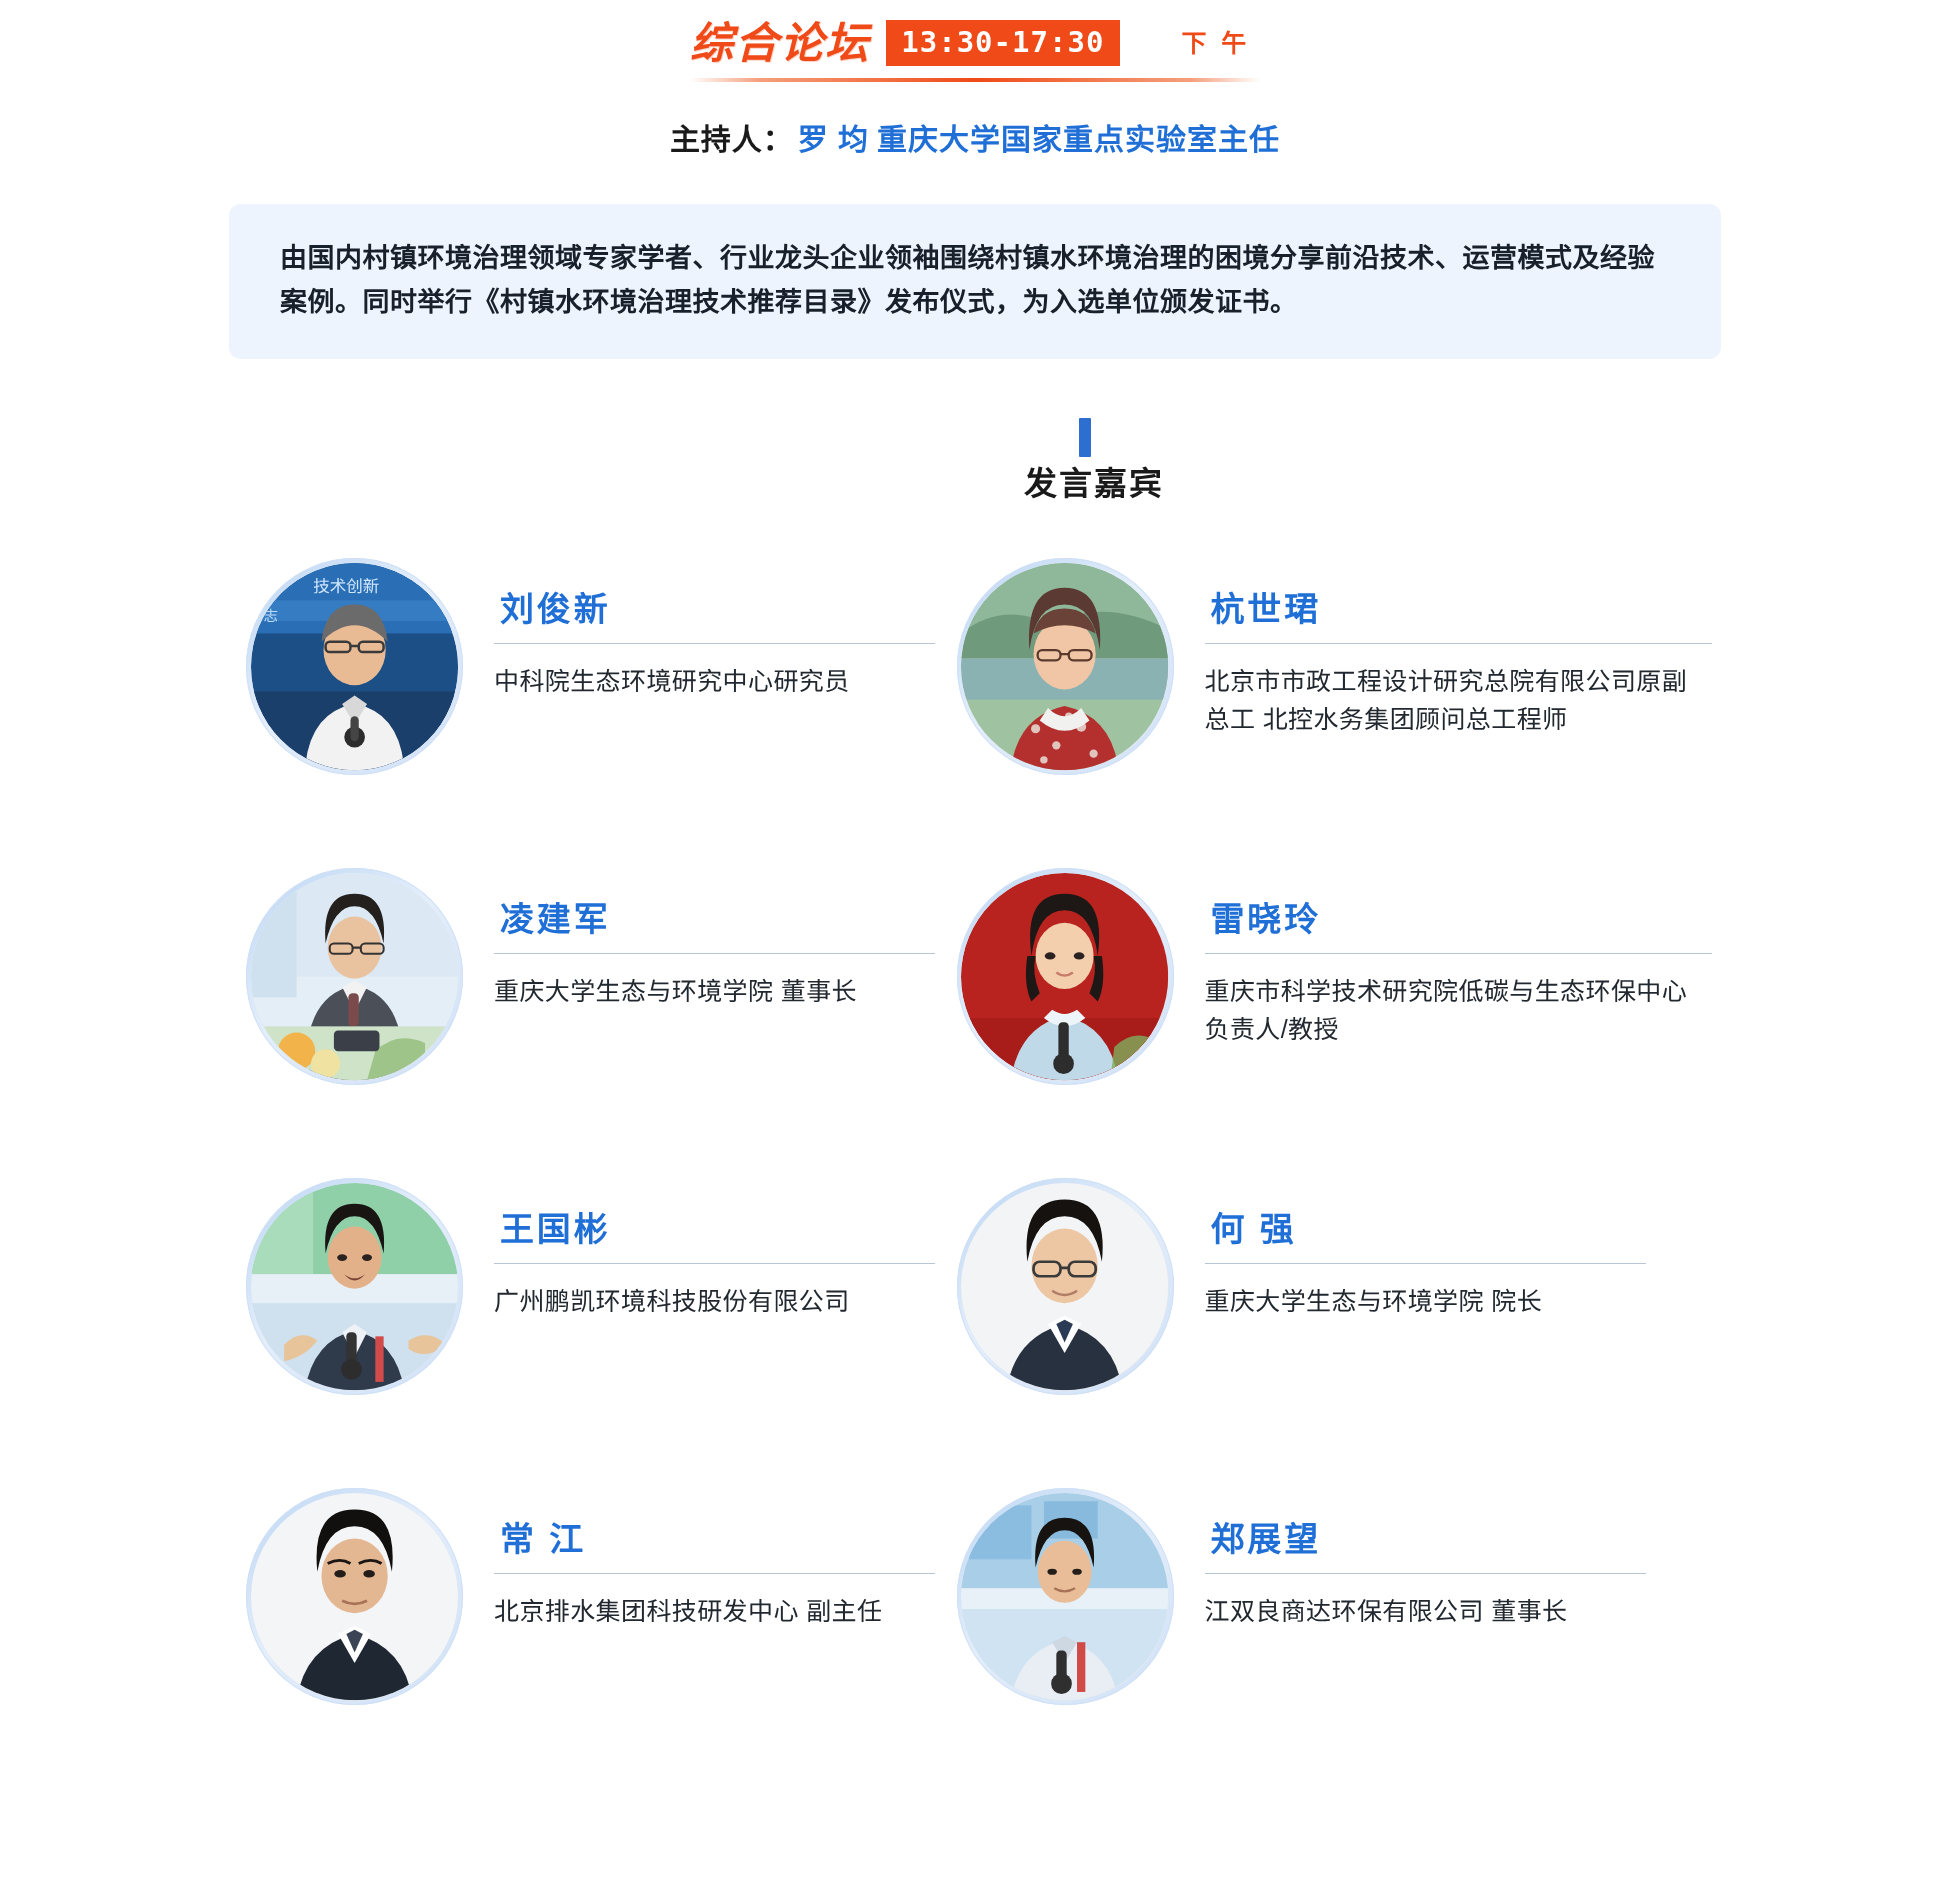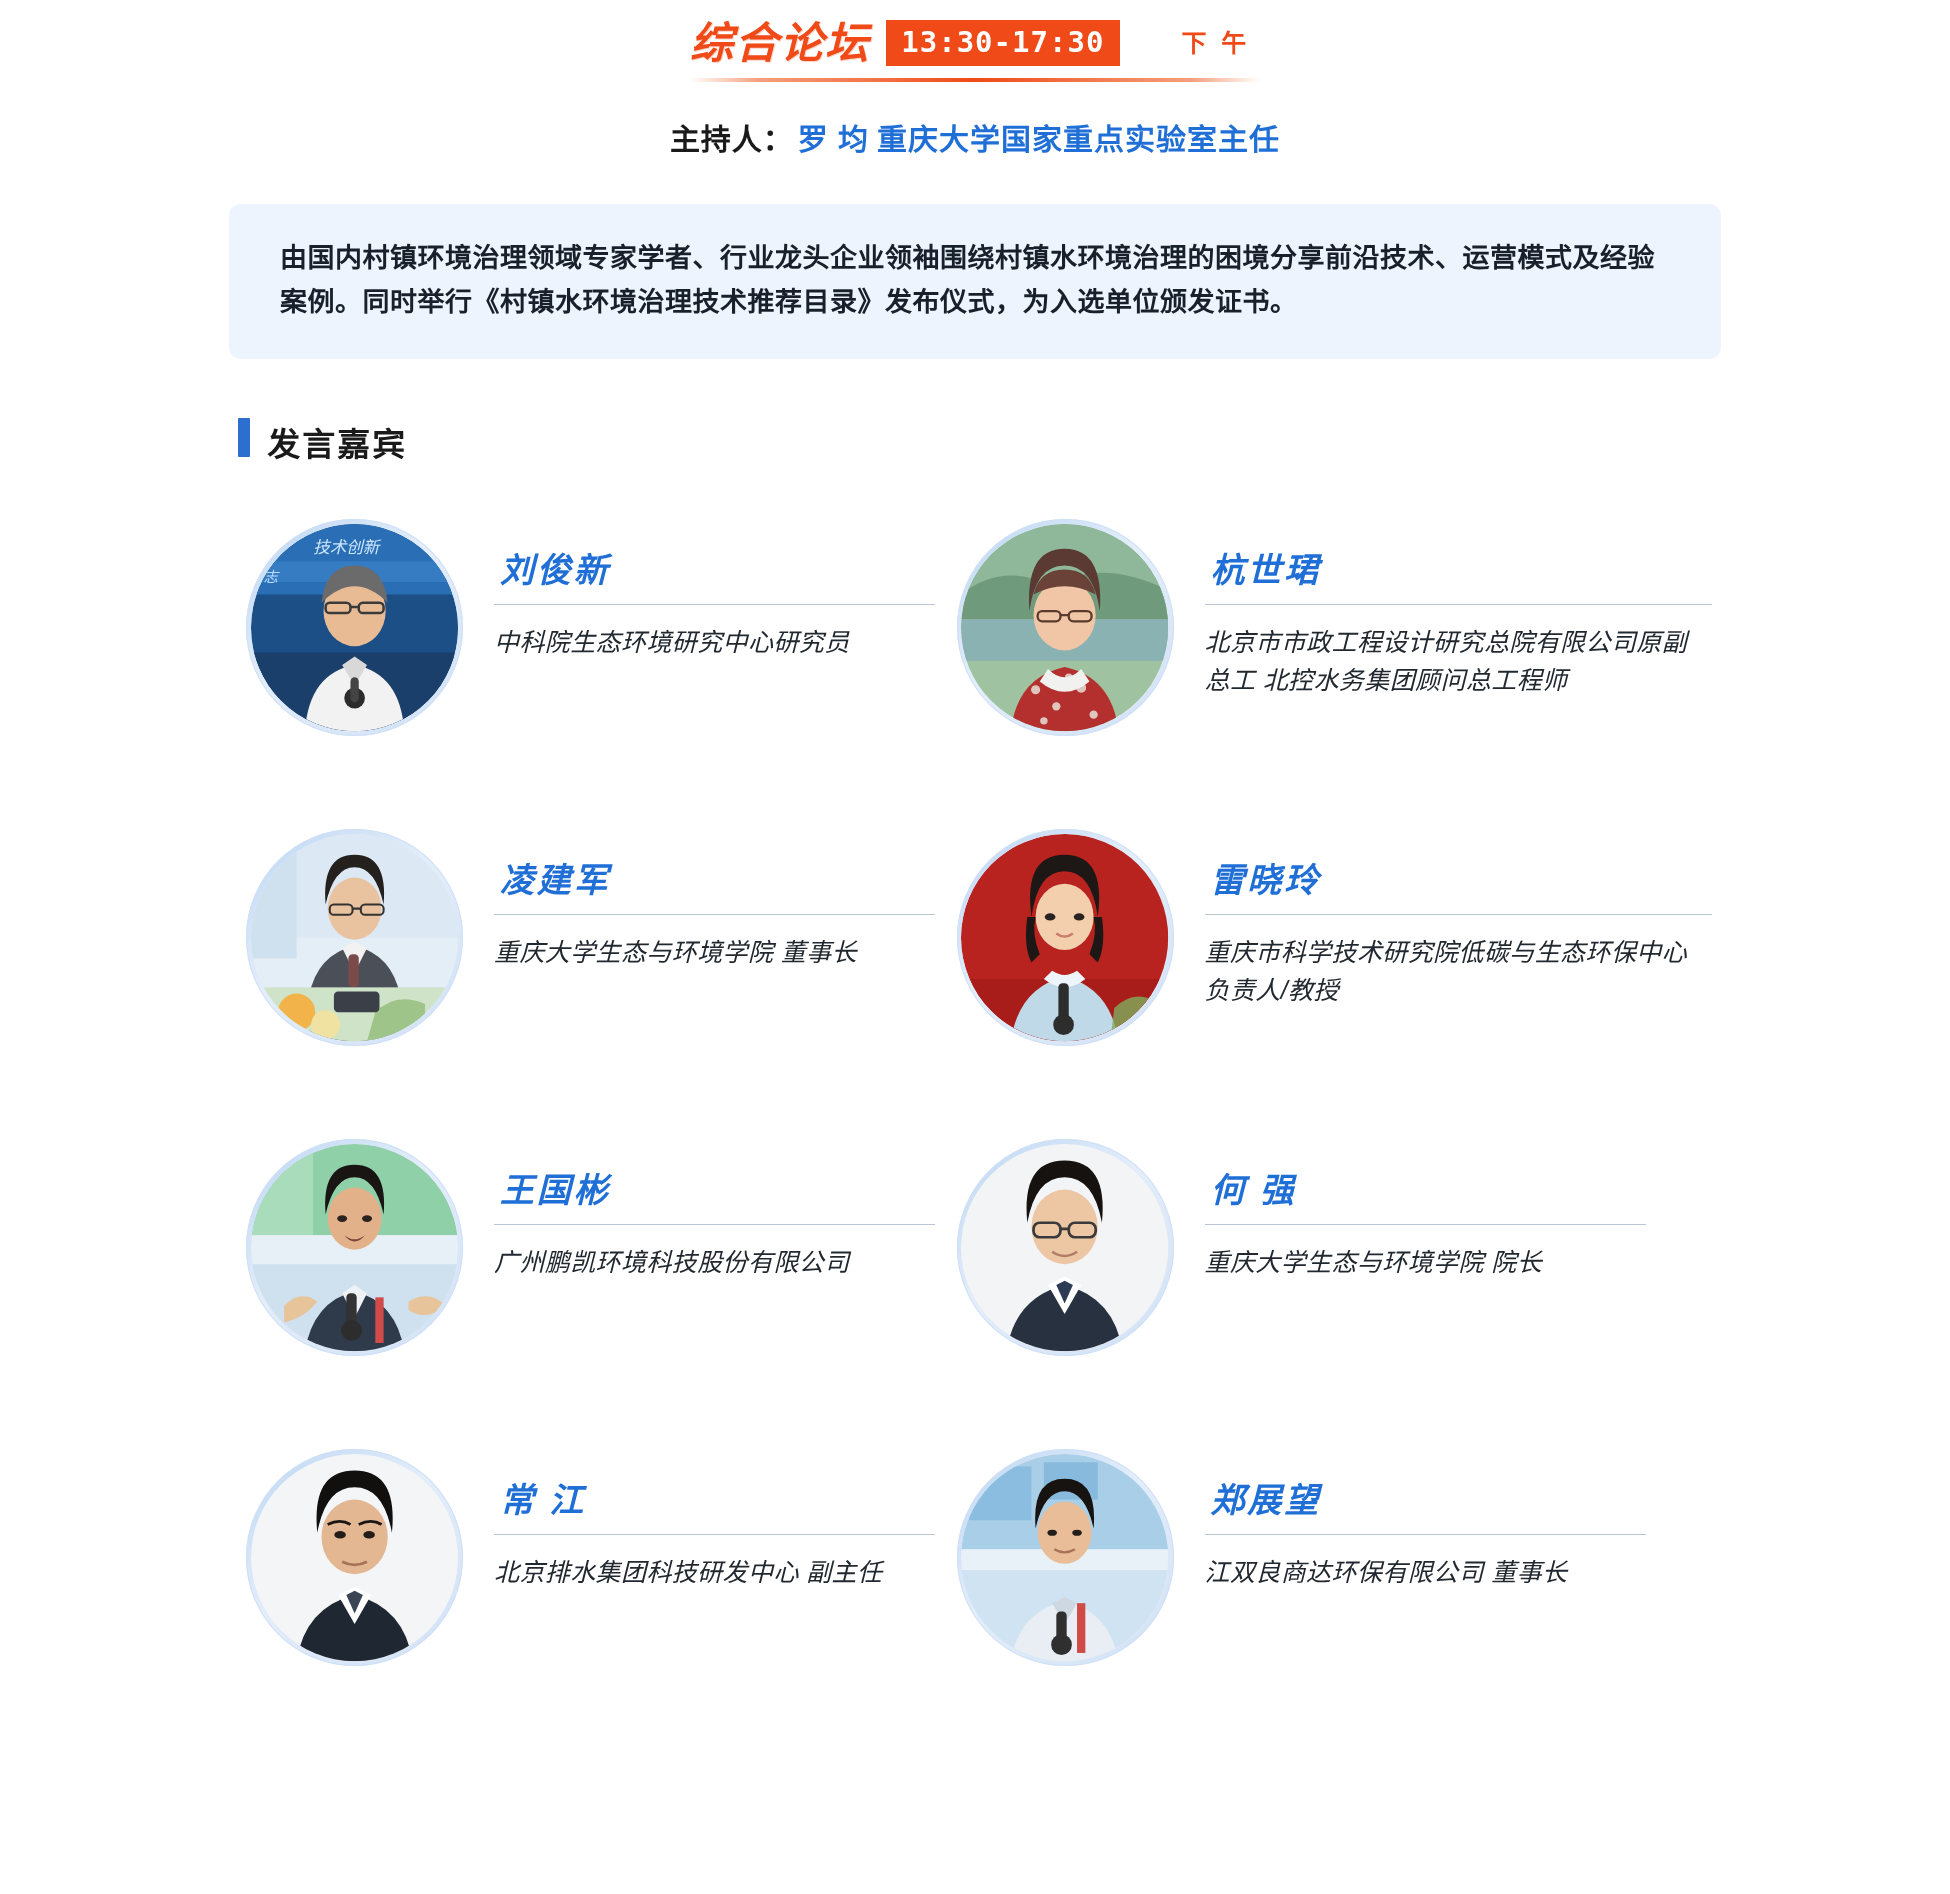--- a/index.html
+++ b/index.html
@@ -103,22 +103,23 @@
     font-size: 27px;
     line-height: 1.62;
     font-weight: 700;
     color: #17202b;
     letter-spacing: 0.5px;
   }
 
   
   .section-head {
     display: flex;
-    align-items: flex-start;
+    align-items: center;
     margin: 59px 0 0 238px;
+    flex-direction: column;
   }
   .section-bar {
     width: 11.7px;
     height: 39px;
     background: #2c6fd1;
     margin-right: 17.6px;
     border-radius: 1px;
   }
   .section-title {
     font-size: 33px;
@@ -128,21 +129,20 @@
   }
 
   
   .speakers {
     margin: 53px 0 0 0;
     padding: 0 244px 0 246px;
     display: grid;
     grid-template-columns: 1fr 1fr;
     row-gap: 76px;
     column-gap: 21.5px;
-    font-style: italic;
   }
   .speaker {
     display: flex;
     align-items: flex-start;
     min-height: 234px;
   }
   .avatar-wrap {
     flex: 0 0 auto;
     width: 217px;
     height: 217px;

